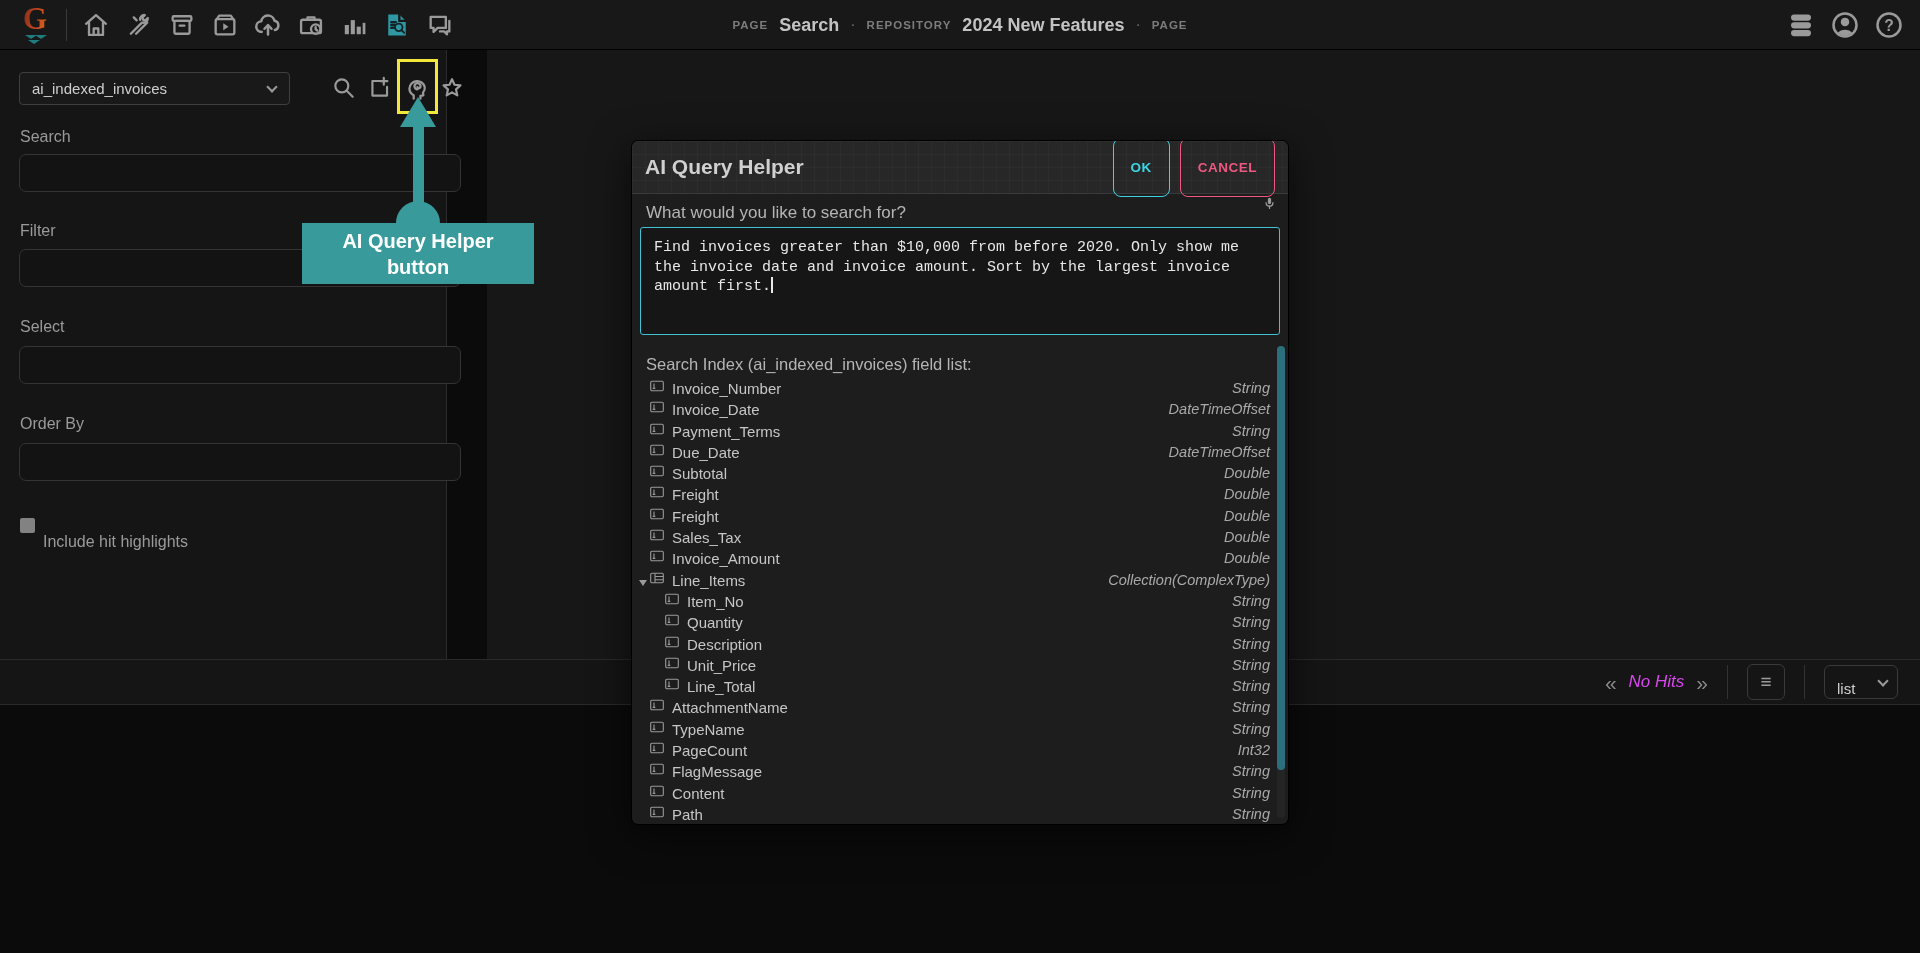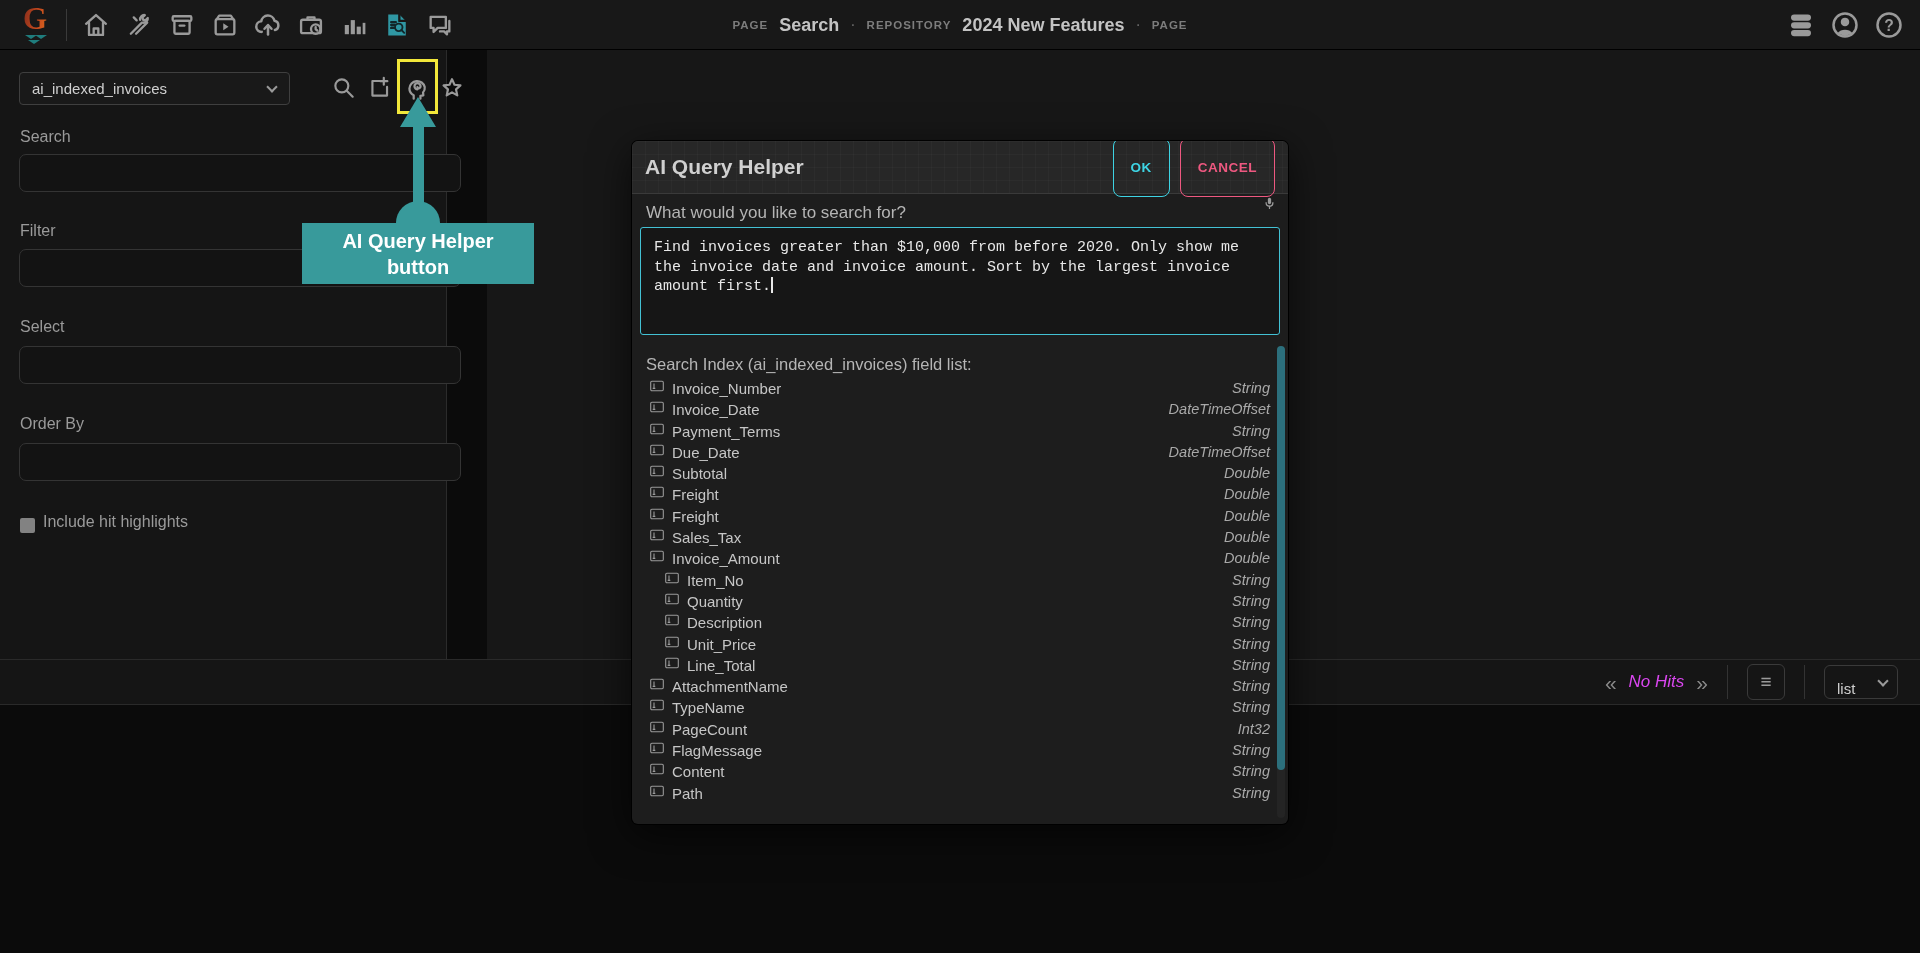--- a/index.html
+++ b/index.html
@@ -27,21 +27,21 @@
   .belowbar { position:absolute; left:0; top:706px; width:1920px; height:247px; background:#0b0b0b; }
 
   
   .arch-select { position:absolute; left:19px; top:22px; width:271px; height:33px; background:#191919; border:1px solid #3f3f3f; border-radius:4px; color:#cfcfcf; font-size:15px; padding:0 28px 0 12px; appearance:none; -webkit-appearance:none; font-family:"Liberation Sans",sans-serif; cursor:pointer; }
   .chev { position:absolute; width:8px; height:8px; border-right:2px solid #9a9a9a; border-bottom:2px solid #9a9a9a; transform:rotate(45deg); pointer-events:none; }
   .sb-icons { position:absolute; left:330px; top:24px; display:flex; gap:8px; }
   .sb-ic { width:28px; height:28px; display:flex; align-items:center; justify-content:center; cursor:pointer; }
   .sb-label { position:absolute; left:20px; font-size:16px; color:#9a9a9a; }
   .sb-input { position:absolute; left:19px; width:442px; height:38px; background:#131313; border:1px solid #343434; border-radius:7px; cursor:text; }
   .cb { position:absolute; left:20px; top:468px; width:15px; height:15px; background:#828282; border-radius:2px; cursor:pointer; }
-  .cb-label { position:absolute; left:43px; top:463px; font-size:16px; color:#9a9a9a; }
+  .cb-label { position:absolute; left:43px; top:483px; font-size:16px; color:#9a9a9a; }
 
   
   .hl-box { position:absolute; left:397px; top:59px; width:41px; height:55px; border:3px solid #f2e73a; z-index:40; }
   .callout { position:absolute; left:302px; top:223px; width:232px; height:61px; background:#389a9b; z-index:41; display:flex; flex-direction:column; align-items:center; justify-content:center; text-align:center; }
   .callout span { color:#fff; font-weight:bold; font-size:20px; line-height:26px; }
   .co-circle { position:absolute; left:396px; top:201px; width:44px; height:44px; border-radius:50%; background:#389a9b; z-index:40; }
   .co-stem { position:absolute; left:413px; top:124px; width:11px; height:84px; background:#389a9b; z-index:40; }
   .co-head { position:absolute; left:400px; top:97px; width:0; height:0; border-left:18px solid transparent; border-right:18px solid transparent; border-bottom:30px solid #389a9b; z-index:40; }
 
   
@@ -381,20 +381,30 @@
         <div class="frow">
 
     <svg class="fi fi-input" width="14" height="12" viewBox="0 0 14 12">
             <rect x="0.7" y="1.3" width="12.6" height="9.4" rx="1.2"></rect>
             <path d="M4 3.6 v4.8 M2.7 8.4 h2.6"></path>
           </svg>
 
     <span class="fname">Invoice_Amount</span>
     <span class="ftype">Double</span>
   </div>
+        <div class="frow expanded icon-table">
+    <span class="expander"></span>
+
+    <svg class="fi fi-table" width="14" height="12" viewBox="0 0 14 12">
+            <rect x="0.7" y="1.3" width="12.6" height="9.4" rx="1.2"></rect>
+            <path d="M5 1.3 v9.4 M5 4.5 h8.3 M5 7.7 h8.3"></path>
+          </svg>
+    <span class="fname">Line_Items</span>
+    <span class="ftype">Collection(ComplexType)</span>
+  </div>
         <div class="frow indented">
 
     <svg class="fi fi-input" width="14" height="12" viewBox="0 0 14 12">
             <rect x="0.7" y="1.3" width="12.6" height="9.4" rx="1.2"></rect>
             <path d="M4 3.6 v4.8 M2.7 8.4 h2.6"></path>
           </svg>
 
     <span class="fname">Item_No</span>
     <span class="ftype">String</span>
   </div>

